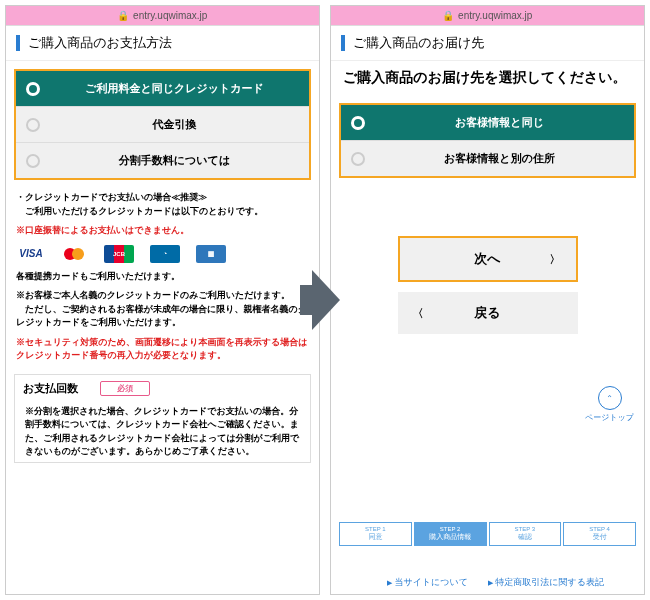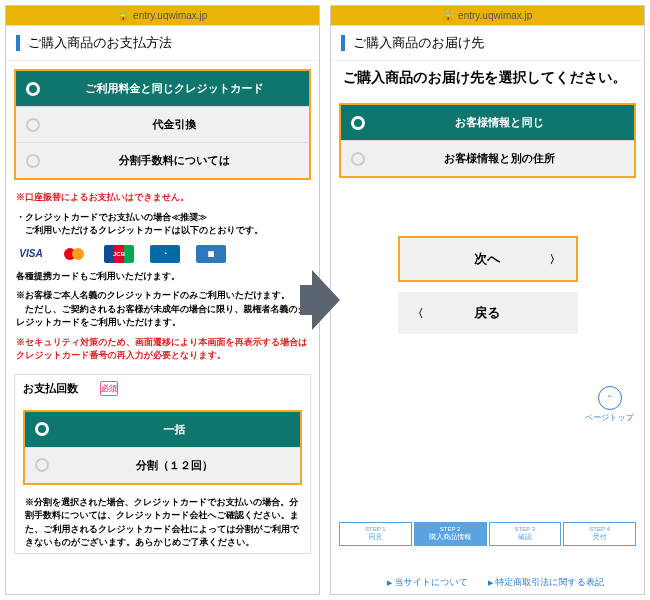--- a/index.html
+++ b/index.html
@@ -1,19 +1,19 @@
 <!DOCTYPE html>
 <html><head>
 <meta charset="utf-8">
 <style>
 *{box-sizing:border-box;margin:0;padding:0;font-family:-apple-system,sans-serif}
 body{background:#fff;width:650px;height:600px;position:relative}
 .panels{display:flex;gap:10px;padding:5px}
 .panel{flex:1;border:1px solid #ccc;background:#fff;position:relative;height:590px;overflow:hidden}
-.urlbar{background:#eab308;padding:4px;text-align:center;font-size:10px;color:#555;border-bottom:1px solid #ddd}
+.urlbar{background:#f9a8d4;padding:4px;text-align:center;font-size:10px;color:#555;border-bottom:1px solid #ddd}
 .lock{display:inline-block;margin-right:3px}
 .section-hdr{display:flex;align-items:center;padding:8px 10px;border-bottom:1px solid #eee}
 .blue-bar{width:4px;height:16px;background:#2a7dd1;margin-right:8px}
 .section-hdr h2{font-size:13px;font-weight:normal}
 .radio-group{margin:8px;border:2px solid #f5a623}
 .radio-item{display:flex;align-items:center;padding:10px;border-bottom:1px solid #ddd;font-size:11px;font-weight:bold}
 .radio-item:last-child{border-bottom:none}
 .radio-item.selected{background:#0f766e;color:#fff}
 .radio-item:not(.selected){background:#f0f0f0}
 .radio-circle{width:14px;height:14px;border:2px solid #ccc;border-radius:50%;margin-right:10px;flex-shrink:0}
@@ -27,21 +27,21 @@
 .visa{color:#1a3e8c;font-style:italic;font-size:10px}
 .mc{position:relative;width:26px}
 .mc::before,.mc::after{content:"";position:absolute;width:12px;height:12px;border-radius:50%;top:3px}
 .mc::before{background:#eb001b;left:2px}
 .mc::after{background:#f79e1b;left:10px}
 .jcb{background:linear-gradient(90deg,#0e4c96 33%,#e6002d 33% 66%,#00a650 66%);color:#fff;font-size:6px}
 .diners{background:#006ba6;color:#fff;border-radius:2px}
 .amex{background:#2e77bb;color:#fff}
 .sub-section{margin:8px;border:1px solid #ddd}
 .sub-hdr{padding:6px 8px;font-size:11px;font-weight:bold;display:flex;align-items:center;gap:22px}
-.req-badge{border:1px solid #e85a8a;color:#e85a8a;font-size:8px;padding:1px 0;border-radius:2px}
+.req-badge{border:1px solid #e85a8a;color:#e85a8a;font-size:8px;padding:1px 16px;border-radius:2px}
 .instruction{font-size:14px;font-weight:bold;padding:8px 12px}
 .btn{margin:10px auto;width:180px;padding:12px;background:#f0f0f0;text-align:center;font-size:13px;font-weight:bold;display:flex;align-items:center;justify-content:center;position:relative}
 .btn.hl{border:2px solid #f5a623}
 .chev{position:absolute;right:15px;font-size:11px}
 .chev.left{left:15px;right:auto}
 .page-top{position:absolute;right:10px;top:380px;text-align:center;font-size:8px;color:#2a7dd1}
 .page-top-circle{width:24px;height:24px;border:1px solid #2a7dd1;border-radius:50%;display:flex;align-items:center;justify-content:center;margin:0 auto 2px}
 .steps{display:flex;gap:2px;padding:8px;position:absolute;bottom:40px;left:0;right:0}
 .step{flex:1;border:1px solid #5ba3e0;font-size:7px;text-align:center;padding:3px 2px;color:#5ba3e0;position:relative}
 .step.active{background:#5ba3e0;color:#fff}
@@ -71,48 +71,38 @@
       <div class="radio-item">
           <div class="radio-circle"></div>
           <div class="radio-label">代金引換</div>
         </div>
       <div class="radio-item">
           <div class="radio-circle"></div>
           <div class="radio-label">分割手数料については</div>
         </div>
     </div>
 
+    <div class="note black"><span>・クレジットカードでお支払いの場合≪推奨≫</span><br><span>　ご利用いただけるクレジットカードは以下のとおりです。</span></div>
     <div class="note red">※口座振替によるお支払いはできません。</div>
-    <div class="note black"><span>・クレジットカードでお支払いの場合≪推奨≫</span><br><span>　ご利用いただけるクレジットカードは以下のとおりです。</span></div>
     <div class="cards">
       <div class="card visa">VISA</div>
       <div class="card mc"></div>
       <div class="card jcb">JCB</div>
       <div class="card diners">◔</div>
       <div class="card amex">▦</div>
     </div>
     <div class="note black">各種提携カードもご利用いただけます。</div>
     <div class="note black"><span>※お客様ご本人名義のクレジットカードのみご利用いただけます。</span><br><span>　ただし、ご契約されるお客様が未成年の場合に限り、親権者名義のクレジットカードをご利用いただけます。</span></div>
     <div class="note red">※セキュリティ対策のため、画面遷移により本画面を再表示する場合はクレジットカード番号の再入力が必要となります。</div>
 
     <div class="sub-section">
       <div class="sub-hdr">
           <span>お支払回数</span>
           <span class="req-badge">必須</span>
         </div>
-      <div class="radio-group">
-        <div class="radio-item selected">
-            <div class="radio-circle"></div>
-            <div class="radio-label">一括</div>
-          </div>
-        <div class="radio-item">
-            <div class="radio-circle"></div>
-            <div class="radio-label">分割（１２回）</div>
-          </div>
-      </div>
       <div class="note black">※分割を選択された場合、クレジットカードでお支払いの場合。分割手数料については、クレジットカード会社へご確認ください。また、ご利用されるクレジットカード会社によっては分割がご利用できないものがございます。あらかじめご了承ください。</div>
     </div>
   </div>
 
   <div class="panel">
     <div class="urlbar"><span class="lock">🔒</span><span>entry.uqwimax.jp</span></div>
     <div class="section-hdr">
         <div class="blue-bar"></div>
         <h2>ご購入商品のお届け先</h2>
       </div>

